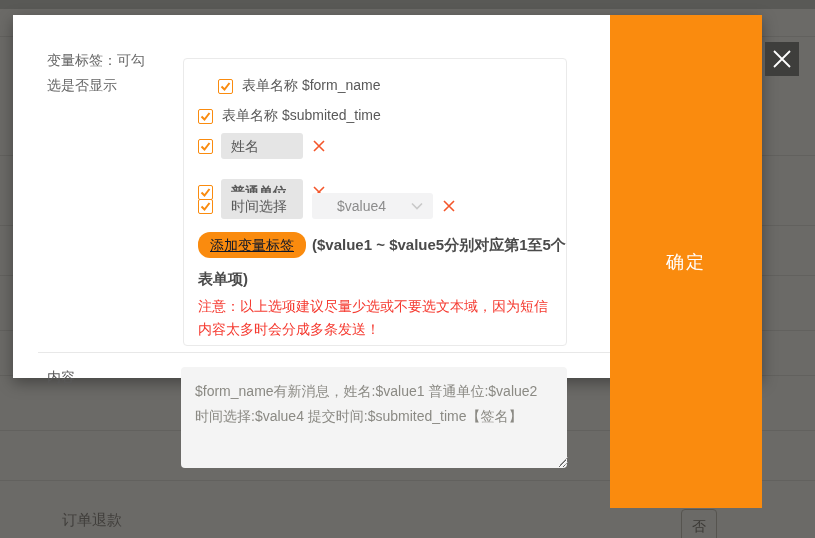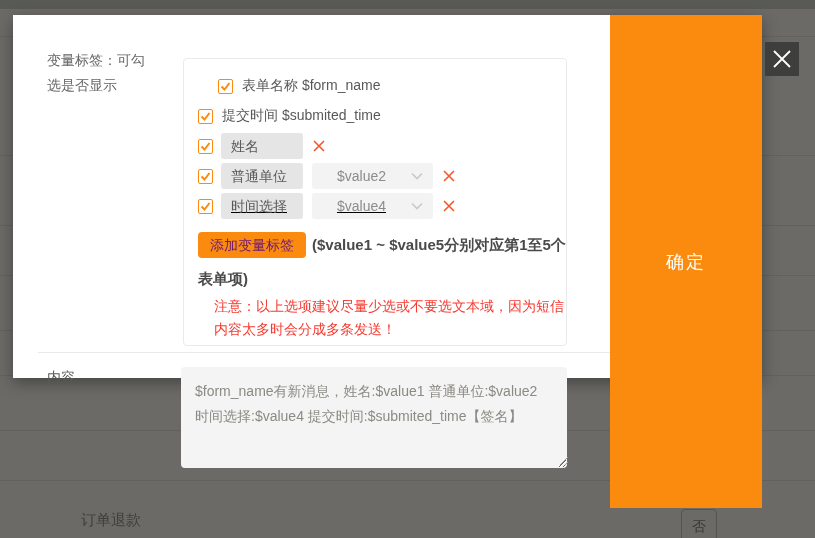--- a/index.html
+++ b/index.html
@@ -9,21 +9,21 @@
     font-family:"Liberation Sans","DejaVu Sans",sans-serif;
     background:#6b6a67;
   }
 
   
   .bg-topstrip { position:absolute; left:0; top:0; width:815px; height:9px;
     background:rgba(0,0,0,.16); }
   .bg-line { position:absolute; left:0; width:815px; height:1px;
     background:rgba(0,0,0,.08); }
   .bg-row-label { position:absolute; left:62px; top:511px;
-    font-size:15px; color:#403e3b;margin-left:19px; }
+    font-size:15px; color:#403e3b; }
   .bg-no-button { position:absolute; left:681px; top:509px; width:36px; height:34px;
     border:1px solid #56544f; border-radius:4px; background:transparent;
     color:#3b3935; font-size:14px; text-align:center; line-height:32px; }
 
   
   .dialog { position:absolute; left:13px; top:15px; width:749px; height:363px;
     background:#ffffff; box-shadow:0 5px 14px rgba(0,0,0,.35); }
 
   .confirm-panel { position:absolute; right:0; top:0; width:152px; height:493px;
     background:#fa8b0e; display:flex; align-items:center; justify-content:center;
@@ -36,44 +36,44 @@
 
   .section-label { position:absolute; left:34px; top:33px; width:106px;
     font-size:14px; line-height:25px; color:#666666; }
 
   
   .options-box { position:absolute; left:170px; top:43px; width:384px; height:288px;
     border:1px solid #eaeaea; border-radius:4px; background:#fff; }
 
   .opt-row { position:absolute; left:14px; display:flex; align-items:center; }
   .row-f1 { top:18px;padding-left:20px; }  .row-f2 { top:48px; }
-  .row-v1 { top:74px; }  .row-v2 { top:104px; } .row-v3 { top:134px;text-decoration:underline; }
+  .row-v1 { top:74px; }  .row-v2 { top:120px;font-weight:bold; } .row-v3 { top:134px; }
 
   .checkbox { width:15px; height:15px; border:1px solid #fa8b0e; border-radius:2px;
     background:#fff; display:inline-flex; align-items:center; justify-content:center;
     flex:0 0 15px; cursor:pointer; }
   .opt-label { margin-left:9px; font-size:14px; color:#595959; white-space:nowrap; }
 
   .field-chip { margin-left:8px; width:82px; height:26px; background:#e5e5e5;
     border-radius:3px; font-size:14px; color:#5a5a5a; line-height:26px;
     padding-left:10px; }
   .var-select { margin-left:9px; width:121px; height:26px; background:#f3f3f4;
     border-radius:3px; display:flex; align-items:center; cursor:pointer; }
   .var-select .val { flex:1; text-align:center; font-size:14px; color:#8c8c8c; }
   .var-select .chev { margin-right:10px; display:flex; }
   .remove-x { margin-left:9px; display:flex; cursor:pointer; }
 
   .add-block { position:absolute; left:14px; top:168px; width:368px;
     line-height:33px; }
   .add-btn { display:inline-block; vertical-align:middle; height:26px; line-height:26px;
-    padding:0 12px; background:#fa8b0e; border:none; border-radius:4px;
-    color:#701a75; font-size:14px; cursor:pointer; margin-right:6px; }
+    padding:0 12px; background:#fa8b0e; border:none; border-radius:12px;
+    color:#0f172a; font-size:14px; cursor:pointer; margin-right:6px;text-decoration:underline; }
   .hint-text { font-size:15px; font-weight:bold; color:#4a4a4a; vertical-align:middle; }
 
-  .warning { position:absolute; left:30px; top:236px; width:362px;
+  .warning { position:absolute; left:14px; top:236px; width:362px;
     font-size:14px; line-height:23px; color:#f53a30; }
 
   .divider { position:absolute; left:25px; top:337px; width:572px; height:1px;
     background:#e8e8e8; }
 
   .content-label { position:absolute; left:34px; top:354px; font-size:14px; color:#595959;text-align:right; }
   .content-area { position:absolute; left:168px; top:352px; width:386px; height:101px;
     background:#f4f4f4; border:none; border-radius:4px; resize:both;
     padding:12px 14px; font-family:"Liberation Sans","DejaVu Sans",sans-serif;
     font-size:14px; line-height:25px; color:#8b8a84; outline:none; overflow:hidden; }
@@ -110,21 +110,21 @@
       </span>
       <span class="opt-label">表单名称 $form_name</span>
     </div>
 
     <div class="opt-row row-f2">
       <span class="checkbox">
         <svg width="11" height="11" viewBox="0 0 11 11">
             <polyline points="1.5,5.5 4.5,8.5 9.5,2" fill="none" stroke="#fa8b0e" stroke-width="2"></polyline>
           </svg>
       </span>
-      <span class="opt-label">提交时间 $submited_time</span>
+      <span class="opt-label">表单名称 $submited_time</span>
     </div>
 
     <div class="opt-row row-v1">
       <span class="checkbox">
         <svg width="11" height="11" viewBox="0 0 11 11">
             <polyline points="1.5,5.5 4.5,8.5 9.5,2" fill="none" stroke="#fa8b0e" stroke-width="2"></polyline>
           </svg>
       </span>
       <span class="field-chip">姓名</span>
       <span class="remove-x">
@@ -134,28 +134,20 @@
       </span>
     </div>
 
     <div class="opt-row row-v2">
       <span class="checkbox">
         <svg width="11" height="11" viewBox="0 0 11 11">
             <polyline points="1.5,5.5 4.5,8.5 9.5,2" fill="none" stroke="#fa8b0e" stroke-width="2"></polyline>
           </svg>
       </span>
       <span class="field-chip">普通单位</span>
-      <span class="var-select">
-        <span class="val">$value2</span>
-        <span class="chev">
-          <svg width="12" height="8" viewBox="0 0 12 8">
-              <polyline points="1,1.5 6,6.5 11,1.5" fill="none" stroke="#c9c9c9" stroke-width="1.6"></polyline>
-            </svg>
-        </span>
-      </span>
       <span class="remove-x">
         <svg width="14" height="14" viewBox="0 0 14 14">
             <path d="M2 2 L12 12 M12 2 L2 12" stroke="#f4562b" stroke-width="1.6" fill="none"></path>
           </svg>
       </span>
     </div>
 
     <div class="opt-row row-v3">
       <span class="checkbox">
         <svg width="11" height="11" viewBox="0 0 11 11">

